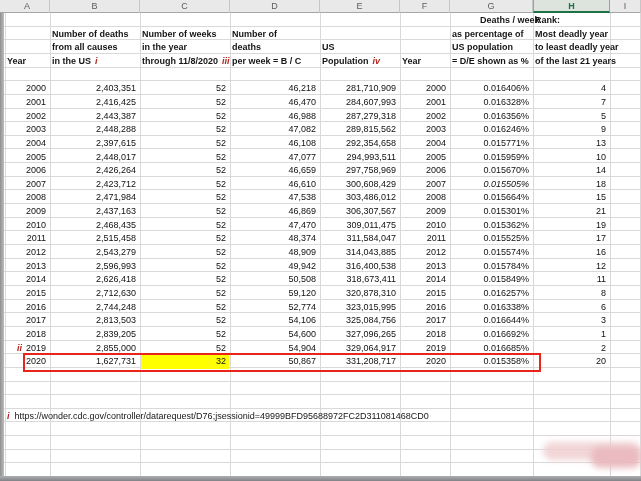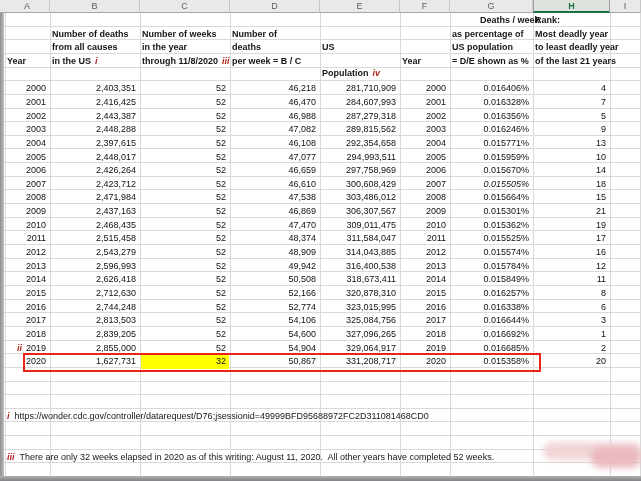--- a/index.html
+++ b/index.html
@@ -94,21 +94,21 @@
       <div class="hcell" style="left: 52px; top: 14.65px;"><span>Number of deaths</span></div>
       <div class="hcell" style="left: 52px; top: 28.3px;"><span>from all causes</span></div>
       <div class="hcell" style="left: 52px; top: 41.95px;"><span>in the US</span><span class="marker mgap">i</span></div>
       <div class="hcell" style="left: 142px; top: 14.65px;"><span>Number of weeks</span></div>
       <div class="hcell" style="left: 142px; top: 28.3px;"><span>in the year</span></div>
       <div class="hcell" style="left: 142px; top: 41.95px;"><span>through 11/8/2020</span><span class="marker mgap">iii</span></div>
       <div class="hcell" style="left: 232px; top: 14.65px;"><span>Number of</span></div>
       <div class="hcell" style="left: 232px; top: 28.3px;"><span>deaths</span></div>
       <div class="hcell" style="left: 232px; top: 41.95px;"><span>per week = B / C</span></div>
       <div class="hcell" style="left: 322px; top: 28.3px;"><span>US</span></div>
-      <div class="hcell" style="left: 322px; top: 41.95px; margin-top: 12px;"><span>Population</span><span class="marker mgap">iv</span></div>
+      <div class="hcell" style="left: 322px; top: 41.95px;"><span>Population</span><span class="marker mgap">iv</span></div>
       <div class="hcell" style="left: 402px; top: 41.95px;"><span>Year</span></div>
       <div class="hcell" style="left: 452px; top: 1px; margin-left: 28px;"><span>Deaths / week</span></div>
       <div class="hcell" style="left: 452px; top: 14.65px;"><span>as percentage of</span></div>
       <div class="hcell" style="left: 452px; top: 28.3px;"><span>US population</span></div>
       <div class="hcell" style="left: 452px; top: 41.95px;"><span>= D/E shown as %</span></div>
       <div class="hcell" style="left: 535px; top: 1px;"><span>Rank:</span></div>
       <div class="hcell" style="left: 535px; top: 14.65px;"><span>Most deadly year</span></div>
       <div class="hcell" style="left: 535px; top: 28.3px;"><span>to least deadly year</span></div>
       <div class="hcell" style="left: 535px; top: 41.95px;"><span>of the last 21 years</span></div>
       <div class="cell" style="left: 6px; top: 69.25px; width: 40px;">2000</div>
@@ -227,21 +227,21 @@
       <div class="cell" style="left: 51px; top: 260.35px; width: 85px;">2,626,418</div>
       <div class="cell" style="left: 141px; top: 260.35px; width: 85px;">52</div>
       <div class="cell" style="left: 231px; top: 260.35px; width: 85px;">50,508</div>
       <div class="cell" style="left: 321px; top: 260.35px; width: 75px;">318,673,411</div>
       <div class="cell" style="left: 401px; top: 260.35px; width: 45px;">2014</div>
       <div class="cell" style="left: 451px; top: 260.35px; width: 78px;">0.015849%</div>
       <div class="cell" style="left: 534px; top: 260.35px; width: 72px;">11</div>
       <div class="cell" style="left: 6px; top: 274px; width: 40px;">2015</div>
       <div class="cell" style="left: 51px; top: 274px; width: 85px;">2,712,630</div>
       <div class="cell" style="left: 141px; top: 274px; width: 85px;">52</div>
-      <div class="cell" style="left: 231px; top: 274px; width: 85px;">52,166</div>
+      <div class="cell" style="left: 231px; top: 274px; width: 85px;">59,120</div>
       <div class="cell" style="left: 321px; top: 274px; width: 75px;">320,878,310</div>
       <div class="cell" style="left: 401px; top: 274px; width: 45px;">2015</div>
       <div class="cell" style="left: 451px; top: 274px; width: 78px;">0.016257%</div>
       <div class="cell" style="left: 534px; top: 274px; width: 72px;">8</div>
       <div class="cell" style="left: 6px; top: 287.65px; width: 40px;">2016</div>
       <div class="cell" style="left: 51px; top: 287.65px; width: 85px;">2,744,248</div>
       <div class="cell" style="left: 141px; top: 287.65px; width: 85px;">52</div>
       <div class="cell" style="left: 231px; top: 287.65px; width: 85px;">52,774</div>
       <div class="cell" style="left: 321px; top: 287.65px; width: 75px;">323,015,995</div>
       <div class="cell" style="left: 401px; top: 287.65px; width: 45px;">2016</div>
@@ -274,20 +274,19 @@
       <div class="rowmarker marker" style="left: 17px; top: 328.6px;">ii</div>
       <div class="cell" style="left: 6px; top: 342.25px; width: 40px;">2020</div>
       <div class="cell" style="left: 51px; top: 342.25px; width: 85px;">1,627,731</div>
       <div class="cell" style="left: 141px; top: 342.25px; width: 88px; padding-right: 3px; background: rgb(255, 255, 0);">32</div>
       <div class="cell" style="left: 231px; top: 342.25px; width: 85px;">50,867</div>
       <div class="cell" style="left: 321px; top: 342.25px; width: 75px;">331,208,717</div>
       <div class="cell" style="left: 401px; top: 342.25px; width: 45px;">2020</div>
       <div class="cell" style="left: 451px; top: 342.25px; width: 78px;">0.015358%</div>
       <div class="cell" style="left: 534px; top: 342.25px; width: 72px;">20</div>
       <div class="fnote" style="left: 7px; top: 396.85px;"><span class="marker mright">i</span><span>https://wonder.cdc.gov/controller/datarequest/D76;jsessionid=49999BFD95688972FC2D311081468CD0</span></div>
-      <div class="fnote" style="left: 7px; top: 437.8px;"><span class="marker mright">iii</span><span>There are only 32 weeks elapsed in 2020 as of this writing: August 11, 2020.  All other years have completed 52 weeks.</span></div>
     </div>
   <div class="leftedge"></div>
   <div class="redbox" id="redbox" style="border-color: rgb(232, 36, 27);"></div>
   <div class="wm wm1"></div>
   <div class="wm wm2"></div>
   <div class="bottombar"></div>
 </div>
 
 </body></html>

